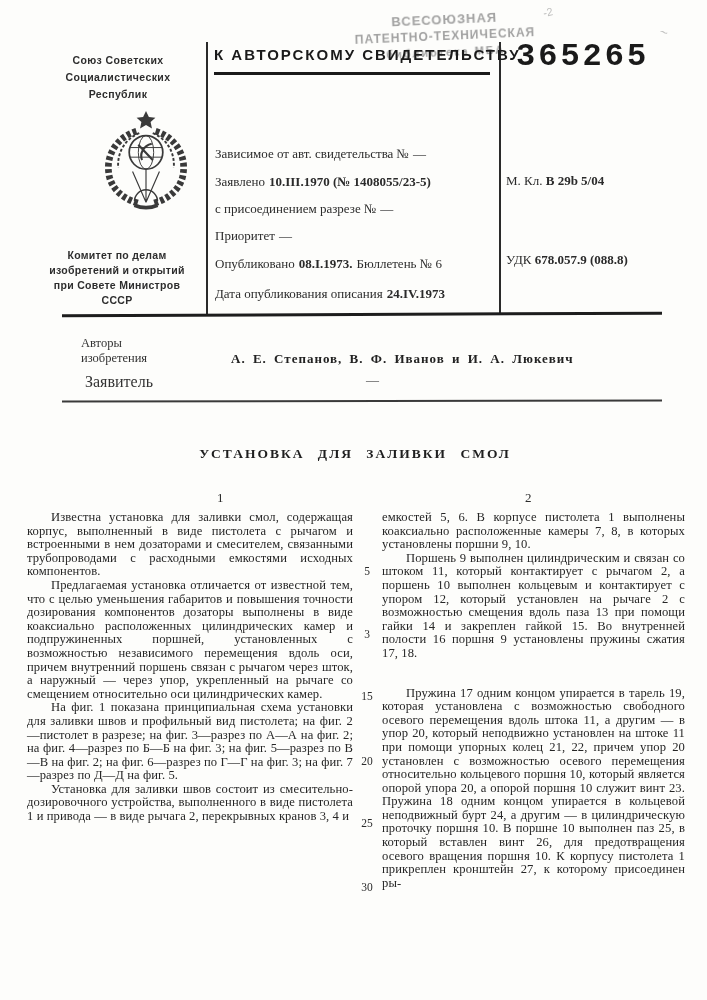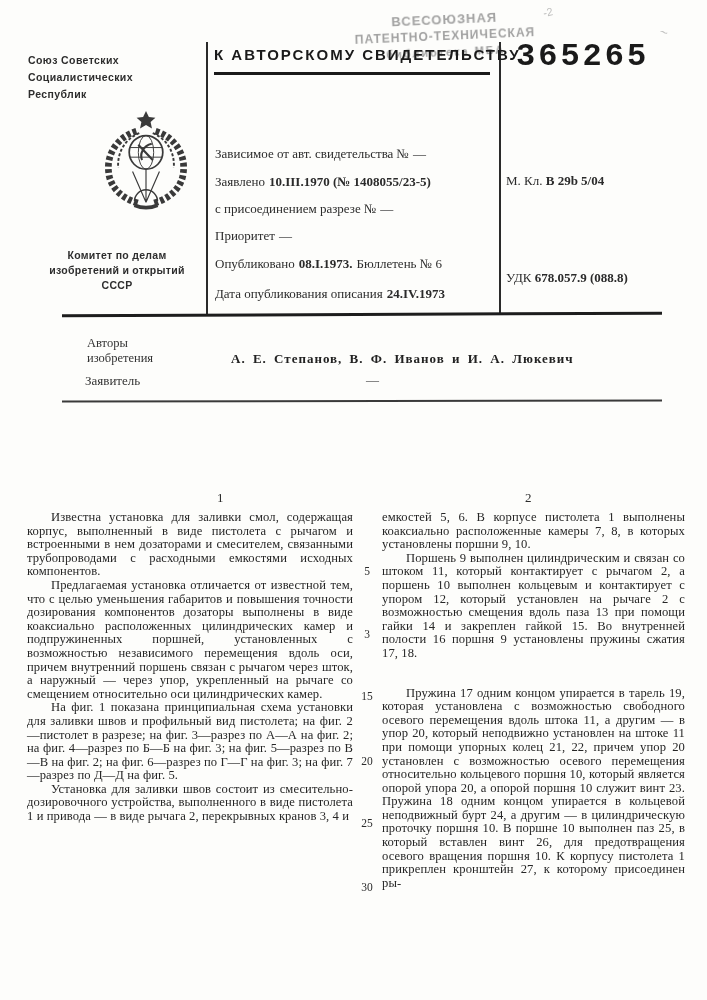--- a/index.html
+++ b/index.html
@@ -18,21 +18,21 @@
     font-size:13px;line-height:16px;letter-spacing:1px;
   }
   .stamp .s2{font-size:12px;}
   .stamp .s3{font-size:11px;letter-spacing:2px;}
   .pencil{position:absolute;color:#9a9a9a;opacity:.6;font-family:"Liberation Sans", sans-serif;font-size:11px;}
   .pm1{left:543px;top:6px;transform:rotate(-12deg);}
   .pm2{left:660px;top:24px;transform:rotate(15deg);font-size:14px;}
 
   
   .country{
-    position:absolute;left:28px;top:52px;width:180px;
+    position:absolute;left:28px;top:52px;width:180px;text-align:center;
     font-family:"Liberation Sans", sans-serif;font-weight:700;
     font-size:10.5px;line-height:17px;color:#2d2d2d;letter-spacing:.4px;
   }
   .emblem{position:absolute;left:98px;top:110px;width:96px;height:102px;}
   .committee{
     position:absolute;left:22px;top:248px;width:190px;text-align:center;
     font-family:"Liberation Sans", sans-serif;font-weight:700;
     font-size:10.5px;line-height:15px;color:#2d2d2d;letter-spacing:.3px;
   }
 
@@ -54,31 +54,31 @@
     font-size:32px;letter-spacing:3px;
   }
 
   
   .fields{position:absolute;left:215px;top:0;width:282px;font-size:13px;color:#2b2b2b;}
   .frow{position:absolute;left:0;white-space:nowrap;}
   .frow span:not(:empty){margin-right:4px;}
   .frow .fb{font-weight:700;}
   .f0{top:146px;} .f1{top:174px;} .f2{top:201px;} .f3{top:228px;} .f4{top:256px;text-align:center;} .f5{top:286px;}
   .klass{position:absolute;left:506px;font-size:13px;white-space:nowrap;color:#2b2b2b;}
-  .k1{top:173px;text-align:center;} .k2{top:270px;text-align:center;}
+  .k1{top:173px;text-align:center;} .k2{top:252px;text-align:center;}
   .klass b{font-weight:700;}
 
   
   .rule-thick{position:absolute;left:62px;top:313px;width:600px;height:3px;background:#1d1d1d;transform:rotate(-.25deg);}
   .rule-thin{position:absolute;left:62px;top:400px;width:600px;height:1.5px;background:#3a3a3a;transform:rotate(-.1deg);}
 
   
-  .alabel{position:absolute;left:87px;top:336px;width:95px;font-size:12.5px;line-height:15px;color:#333;}
+  .alabel{position:absolute;left:81px;top:336px;width:95px;font-size:12.5px;line-height:15px;color:#333;}
   .anames{position:absolute;left:231px;top:351px;font-size:13px;font-weight:700;letter-spacing:1px;word-spacing:3px;color:#222;white-space:nowrap;}
-  .applicant{position:absolute;left:85px;top:373px;font-size:13px;color:#333;}
+  .applicant{position:absolute;left:85px;top:373px;font-size:16px;color:#333;}
   .appval{position:absolute;left:366px;top:372px;font-size:13px;color:#444;}
 
   
   .ititle{
     position:absolute;left:60px;top:446px;width:590px;text-align:center;
     font-size:13.5px;font-weight:700;letter-spacing:2px;word-spacing:8px;color:#1f1f1f;
   }
   .colnum{position:absolute;top:490px;font-size:13px;color:#2b2b2b;}
   .cn1{left:217px;} .cn2{left:525px;}
   .col{
@@ -124,20 +124,21 @@
       <path d="M42 36 L57 52 M56 35 C47 37 43 46 46 52" stroke-width="2.2"></path>
       <path d="M50 96 L36 64 M50 96 L50 62 M50 96 L64 64" stroke-width="1.2"></path>
       <path d="M38 95 a12 12 0 0 1 24 0" stroke-width="1.5"></path>
       <path d="M38 99 q12 5 24 0" stroke-width="4"></path>
     </g>
   </svg>
 
   <div class="committee" data-name="committee-name">
     <div data-name="committee-line">Комитет по делам</div>
     <div data-name="committee-line">изобретений и открытий</div>
+    <div data-name="committee-line">при Совете Министров</div>
     <div data-name="committee-line">СССР</div>
   </div>
 
   <div class="vrule vr1" data-name="vertical-divider-left"></div>
   <div class="vrule vr2" data-name="vertical-divider-right"></div>
 
   <div class="mast" data-name="document-type-heading">
     <div class="sub" data-name="certificate-subtitle">К АВТОРСКОМУ СВИДЕТЕЛЬСТВУ</div>
   </div>
 
@@ -175,20 +176,21 @@
 
   <div class="rule-thick" data-name="separator-thick"></div>
 
   <div class="alabel" data-name="authors-label">Авторы изобретения</div>
   <div class="anames" data-name="authors-names">А. Е. Степанов, В. Ф. Иванов и И. А. Люкевич</div>
   <div class="applicant" data-name="applicant-label">Заявитель</div>
   <div class="appval" data-name="applicant-value">—</div>
 
   <div class="rule-thin" data-name="separator-thin"></div>
 
+  <div class="ititle" data-name="invention-title">УСТАНОВКА ДЛЯ ЗАЛИВКИ СМОЛ</div>
 
   <div class="colnum cn1" data-name="column-number-left">1</div>
   <div class="colnum cn2" data-name="column-number-right">2</div>
 
   <div class="col col-left" data-name="body-left-column">
     <p data-name="paragraph">Известна установка для заливки смол, содержащая корпус, выполненный в виде пистолета с рычагом и встроенными в нем дозаторами и смесителем, связанными трубопроводами с расходными емкостями исходных компонентов.</p>
     <p data-name="paragraph">Предлагаемая установка отличается от известной тем, что с целью уменьшения габаритов и повышения точности дозирования компонентов дозаторы выполнены в виде коаксиально расположенных цилиндрических камер и подпружиненных поршней, установленных с возможностью независимого перемещения вдоль оси, причем внутренний поршень связан с рычагом через шток, а наружный — через упор, укрепленный на рычаге со смещением относительно оси цилиндрических камер.</p>
     <p data-name="paragraph">На фиг. 1 показана принципиальная схема установки для заливки швов и профильный вид пистолета; на фиг. 2—пистолет в разрезе; на фиг. 3—разрез по А—А на фиг. 2; на фиг. 4—разрез по Б—Б на фиг. 3; на фиг. 5—разрез по В—В на фиг. 2; на фиг. 6—разрез по Г—Г на фиг. 3; на фиг. 7—разрез по Д—Д на фиг. 5.</p>
     <p data-name="paragraph">Установка для заливки швов состоит из смесительно-дозировочного устройства, выполненного в виде пистолета 1 и привода — в виде рычага 2, перекрывных кранов 3, 4 и</p>
   </div>

